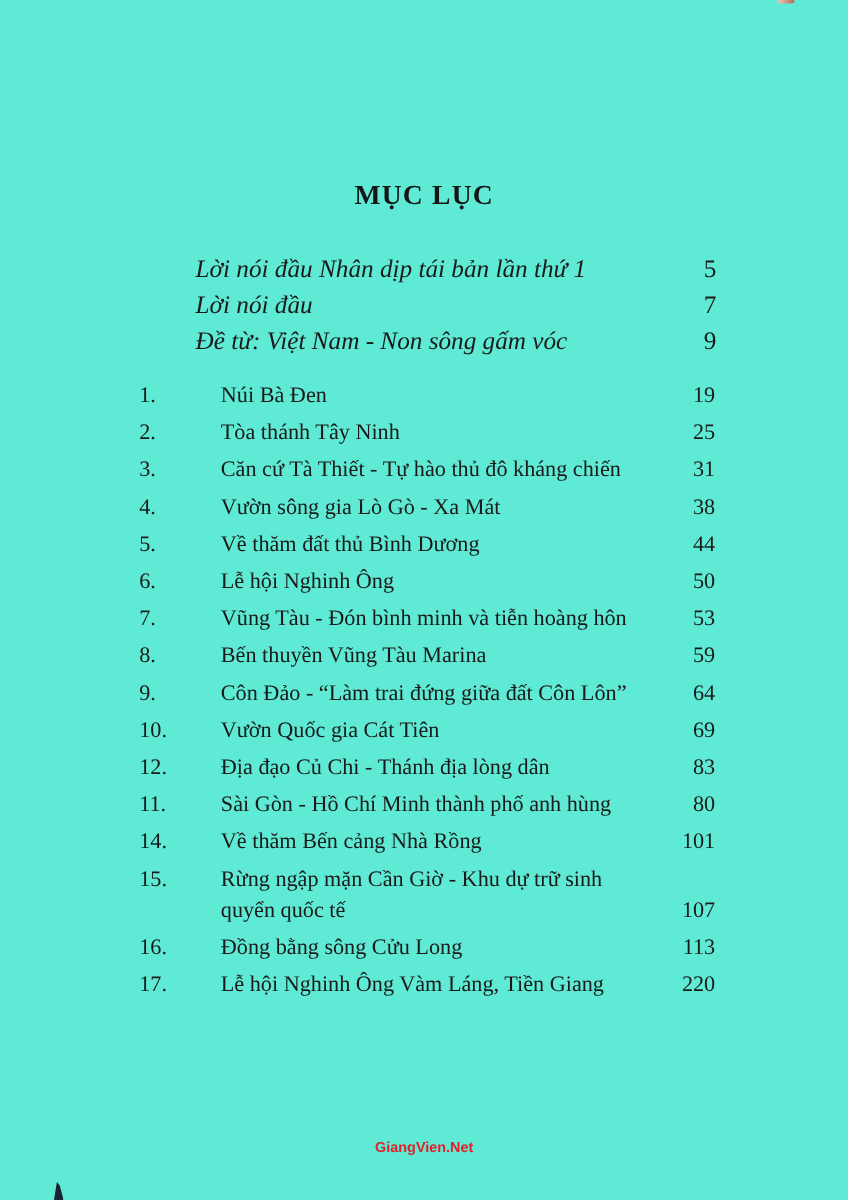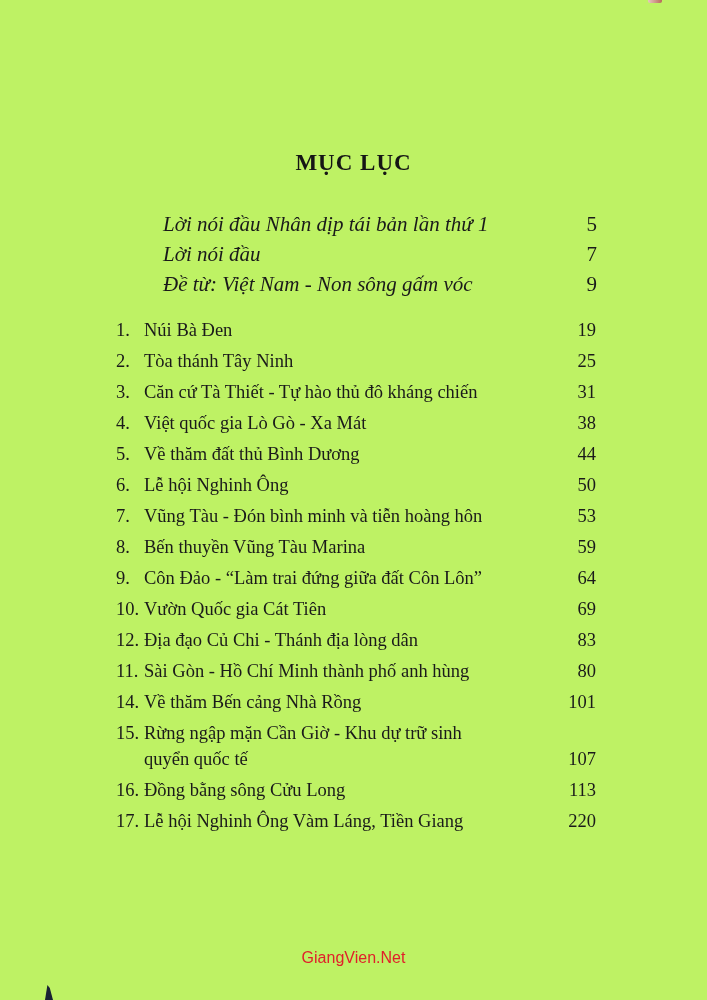--- a/index.html
+++ b/index.html
@@ -11,21 +11,21 @@
     }
     body {
       position: relative;
       font-family: "DejaVu Serif", "Liberation Serif", serif;
       color: #1a1a1a;
     }
     .page {
       position: absolute;
       left: 0; top: 0;
       width: 707px; height: 1000px;
-      background: #bef264;
+      background: #5eead4;
     }
     .corner-mark {
       position: absolute;
       top: 0; left: 648px;
       width: 14px; height: 3px;
       background: linear-gradient(90deg, #e8c7c0, #b86a5a);
       border-radius: 0 0 2px 2px;
     }
     .edge-mark {
       position: absolute;
@@ -78,21 +78,21 @@
       min-height: 31px;
     }
     .toc-row .num {
       position: absolute;
       left: 0;
       top: 0;
       width: 40px;
     }
     .toc-row .label {
       display: block;
-      margin-left: 28px;
+      margin-left: 68px;
       width: 340px;
       line-height: 26px;
       padding-top: 2px;
       padding-bottom: 3px;
     }
     .toc-row.single .label {
       white-space: nowrap;
       width: auto;
       line-height: 31px;
       padding: 0;
@@ -103,22 +103,23 @@
       bottom: 0;
       line-height: 31px;
     }
     .toc-row.multi .num { line-height: 31px; top: 0; }
     .watermark {
       position: absolute;
       left: 0; width: 707px;
       top: 949px;
       text-align: center;
       font-family: "Liberation Sans", sans-serif;
-      font-size: 16px;
+      font-size: 12px;
       color: #e0202a;
+      font-weight: bold;
     }
   </style>
 </head>
 <body>
 
 <div class="page">
   <div class="corner-mark"></div>
   <div class="edge-mark"></div>
 
   <h1 class="title">MỤC LỤC</h1>
@@ -149,21 +150,21 @@
       <span class="label">Tòa thánh Tây Ninh</span>
       <span class="page-num">25</span>
     </div>
     <div class="toc-row single">
       <span class="num">3.</span>
       <span class="label">Căn cứ Tà Thiết - Tự hào thủ đô kháng chiến</span>
       <span class="page-num">31</span>
     </div>
     <div class="toc-row single">
       <span class="num">4.</span>
-      <span class="label">Việt quốc gia Lò Gò - Xa Mát</span>
+      <span class="label">Vườn sông gia Lò Gò - Xa Mát</span>
       <span class="page-num">38</span>
     </div>
     <div class="toc-row single">
       <span class="num">5.</span>
       <span class="label">Về thăm đất thủ Bình Dương</span>
       <span class="page-num">44</span>
     </div>
     <div class="toc-row single">
       <span class="num">6.</span>
       <span class="label">Lễ hội Nghinh Ông</span>

